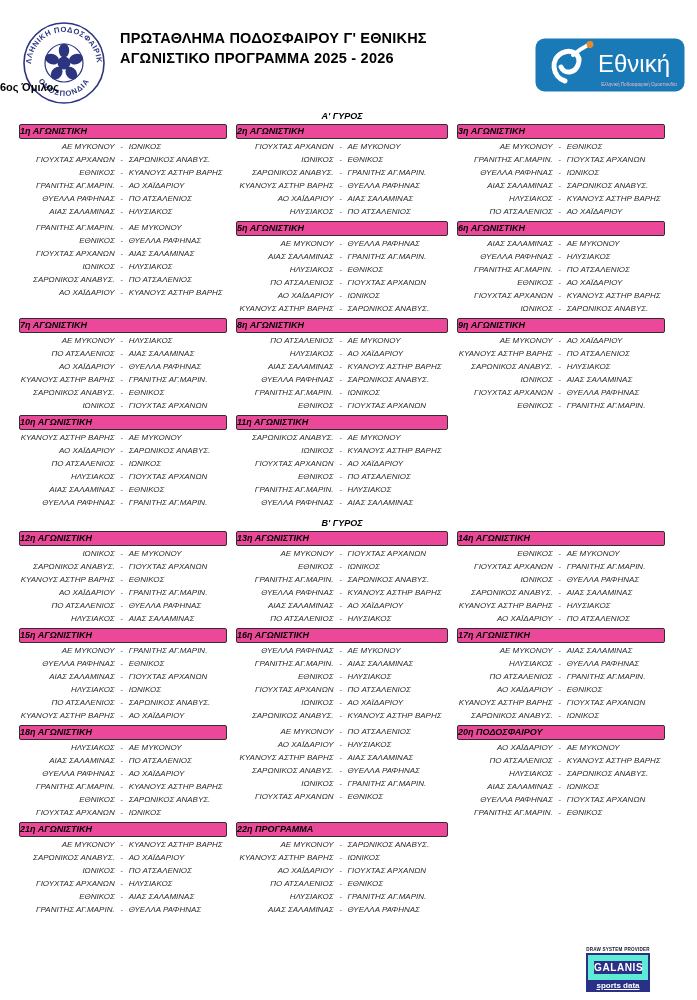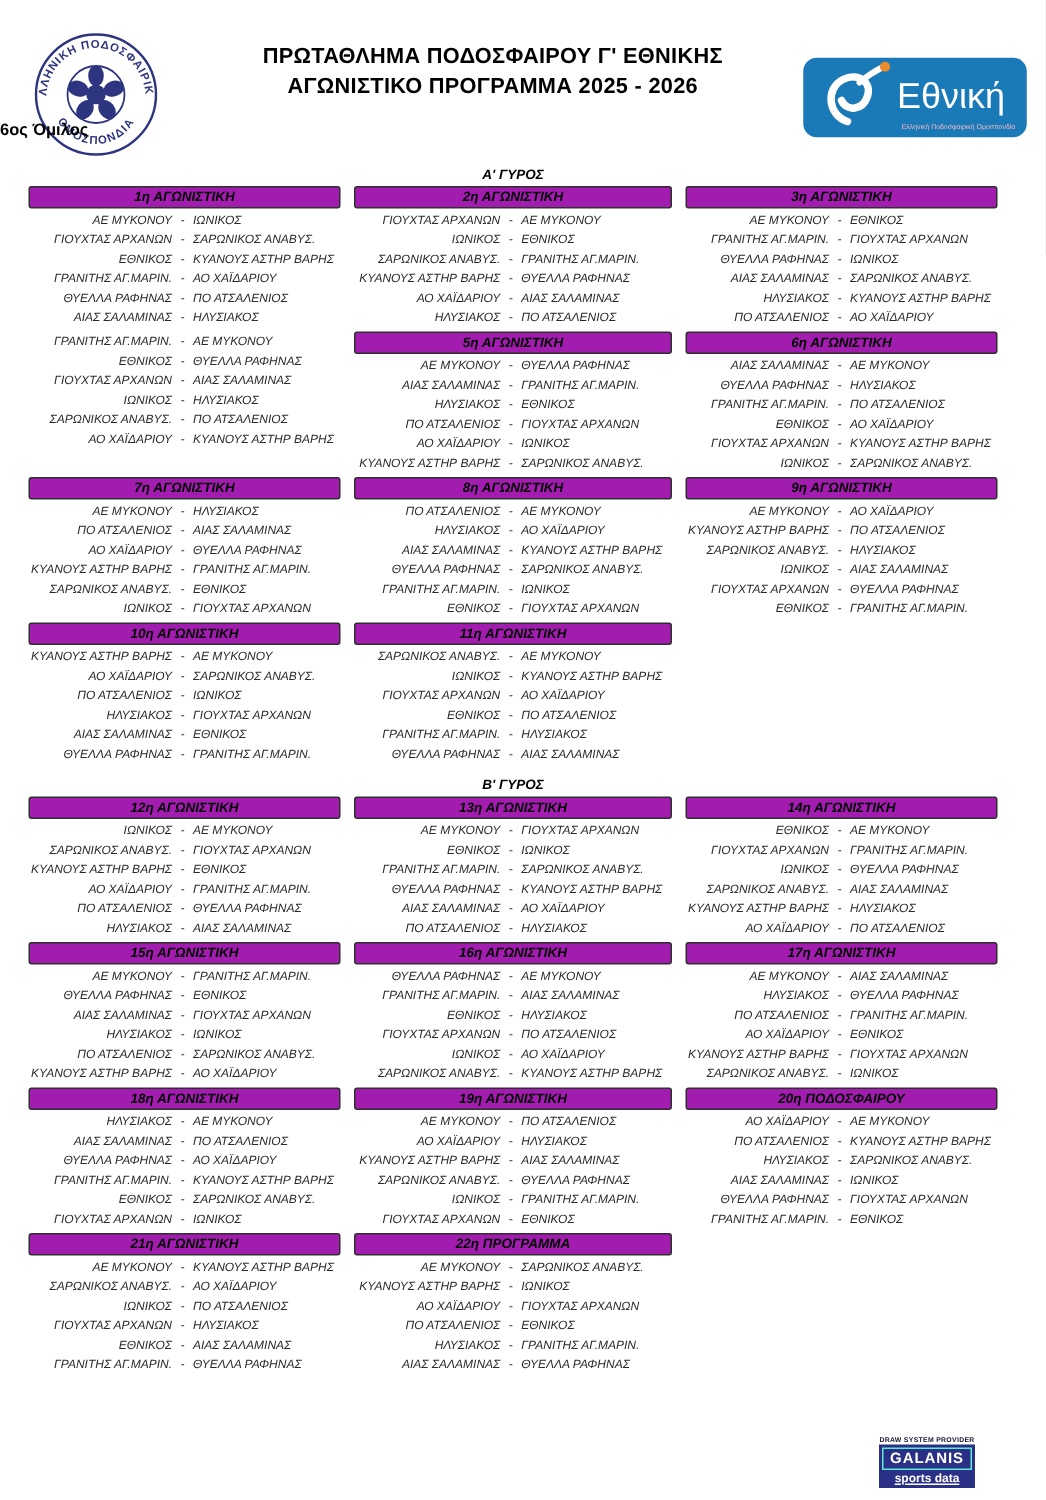--- a/index.html
+++ b/index.html
@@ -3,47 +3,47 @@
 <meta charset="utf-8">
 <style>
   html,body{margin:0;padding:0;background:#e8e8e8;}
   .page{
     width:697px;height:1000px;position:relative;background:#ffffff;
     font-family:"Liberation Sans", sans-serif;color:#1a1a1a;margin:0 auto;
     overflow:hidden;
   }
   
   .epo-logo{position:absolute;left:22px;top:21px;width:84px;height:84px;}
-  .title-block{position:absolute;left:120px;right:160px;top:28px;text-align:center;}
+  .title-block{position:absolute;left:120px;right:160px;top:28px;text-align:left;}
   .title-line{font-size:14.5px;font-weight:bold;color:#000;line-height:20px;letter-spacing:0.2px;}
   .group-label{position:absolute;left:0;right:0;top:81px;
     font-size:11px;font-weight:bold;color:#000;}
   .ethniki-logo{position:absolute;right:12px;top:38px;width:150px;height:54px;}
   
   .content{position:absolute;left:19px;top:111px;width:660px;font-style:italic;}
   .round-label{text-align:center;font-size:9px;font-weight:bold;color:#000;
     height:11px;line-height:11px;margin-bottom:2px;width:646px;}
   .fixtures-grid + .round-label{margin-top:9px;}
   .fixtures-grid{display:grid;grid-template-columns:208px 212px 208px;
     column-gap:9px;row-gap:3px;}
   .matchday{width:100%;}
   .md-header{height:13px;line-height:12px;border:1px solid #2f2f2f;border-radius:2px;
-    text-align:center;font-size:9px;font-weight:bold;color:#000;margin-bottom:1px;
-    background:#a21caf;}
+    text-align:left;font-size:9px;font-weight:bold;color:#000;margin-bottom:1px;
+    background:#ec4899;}
   .match{display:grid;grid-template-columns:46% 14px 1fr;height:13px;line-height:13px;
     font-size:8px;color:#2a2a2a;}
   .match .home{text-align:right;white-space:nowrap;}
   .match .dash{text-align:center;color:#333;}
   .match .away{text-align:left;white-space:nowrap;}
   
   .galanis{position:absolute;right:47px;bottom:8px;width:64px;}
   .provider{font-size:4.6px;font-weight:bold;letter-spacing:0.2px;text-align:center;
     color:#15152e;margin-bottom:1px;white-space:nowrap;}
   .gbox{background:#2b3087;padding:2px;}
-  .gname{border:1px solid #5eead4;color:#fff;font-weight:bold;font-size:10px;
+  .gname{border:6px solid #5eead4;color:#fff;font-weight:bold;font-size:10px;
     text-align:center;padding:1px 0;letter-spacing:0.6px;}
   .gsub{color:#fff;font-weight:bold;font-size:8px;text-align:center;padding:1px 0 0 0;text-decoration:underline;}
 </style>
 </head>
 <body>
 
 <div class="page">
 
   <svg class="epo-logo" viewBox="0 0 84 84">
     <defs>
@@ -680,21 +680,20 @@
             <span class="dash">-</span>
             <span class="away">ΣΑΡΩΝΙΚΟΣ ΑΝΑΒΥΣ.</span>
           </div>
           <div class="match">
             <span class="home">ΓΙΟΥΧΤΑΣ ΑΡΧΑΝΩΝ</span>
             <span class="dash">-</span>
             <span class="away">ΙΩΝΙΚΟΣ</span>
           </div>
         </div>
         <div class="matchday">
-          <div class="md-header">19η ΑΓΩΝΙΣΤΙΚΗ</div>
           <div class="match">
             <span class="home">ΑΕ ΜΥΚΟΝΟΥ</span>
             <span class="dash">-</span>
             <span class="away">ΠΟ ΑΤΣΑΛΕΝΙΟΣ</span>
           </div>
           <div class="match">
             <span class="home">ΑΟ ΧΑΪΔΑΡΙΟΥ</span>
             <span class="dash">-</span>
             <span class="away">ΗΛΥΣΙΑΚΟΣ</span>
           </div>

